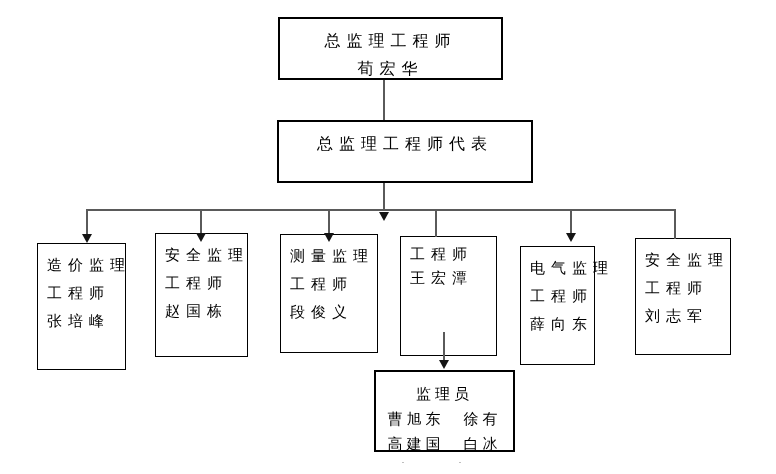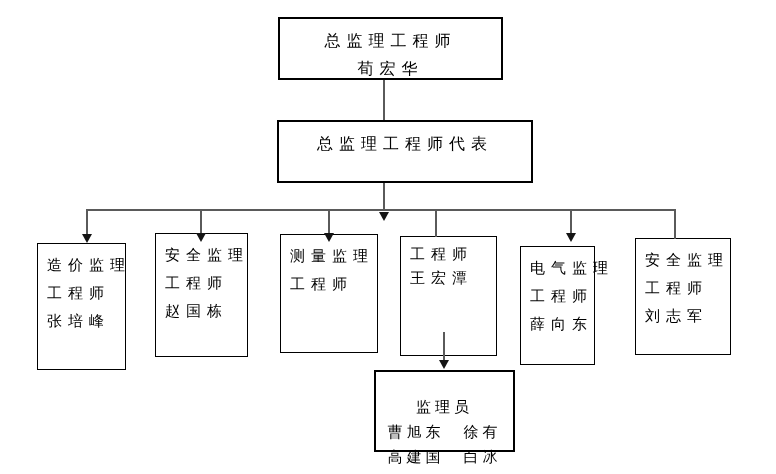--- a/index.html
+++ b/index.html
@@ -11,21 +11,21 @@
   .box--thin { border-width:1.5px; }
   .box--center { text-align:center; }
 
   .tline { font-size:15px; letter-spacing:6px; line-height:27px; white-space:nowrap; }
   .box--top .tline { font-size:16px; line-height:28px; }
   .box--top { padding-top:8px; }
   .dept { padding:7px 0 0 9px; }
   .dept .tline { line-height:28px; }
   .dept--tall .tline { line-height:24px; }
   .dept--tall { padding-top:5px; }
-  .insp { padding-top:23px; }
+  .insp { padding-top:10px; }
   .insp .tline { letter-spacing:4px; line-height:25px; }
   .insp .dots { font-size:9px; letter-spacing:26px; line-height:10px; color:#444; }
 
   .conn { position:absolute; background:#5a5a5a; z-index:2; }
   .arrowhead { position:absolute; width:0; height:0;
     border-left:5px solid transparent; border-right:5px solid transparent;
     border-top:9px solid #141414; z-index:3; }
 </style>
 </head>
 <body>
@@ -49,20 +49,21 @@
 
   <div class="box box--thin dept" style="left:155px; top:233px; width:93px; height:124px;">
     <div class="tline">安全监理</div>
     <div class="tline">工程师</div>
     <div class="tline">赵国栋</div>
   </div>
 
   <div class="box box--thin dept" style="left:280px; top:234px; width:98px; height:119px;">
     <div class="tline">测量监理</div>
     <div class="tline">工程师</div>
+    <div class="tline">段俊义</div>
   </div>
 
   <div class="box box--thin dept dept--tall" style="left:400px; top:236px; width:97px; height:120px;">
     <div class="tline">工程师</div>
     <div class="tline">王宏潭</div>
   </div>
 
   <div class="box box--thin dept" style="left:520px; top:246px; width:75px; height:119px;">
     <div class="tline">电气监理</div>
     <div class="tline">工程师</div>

